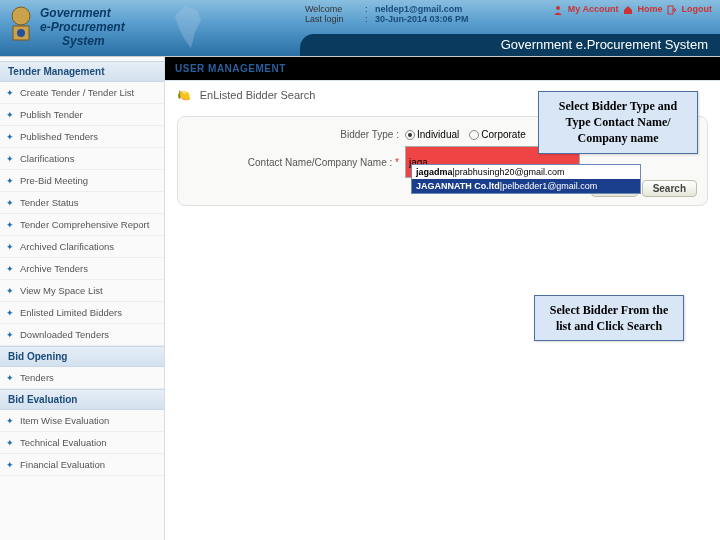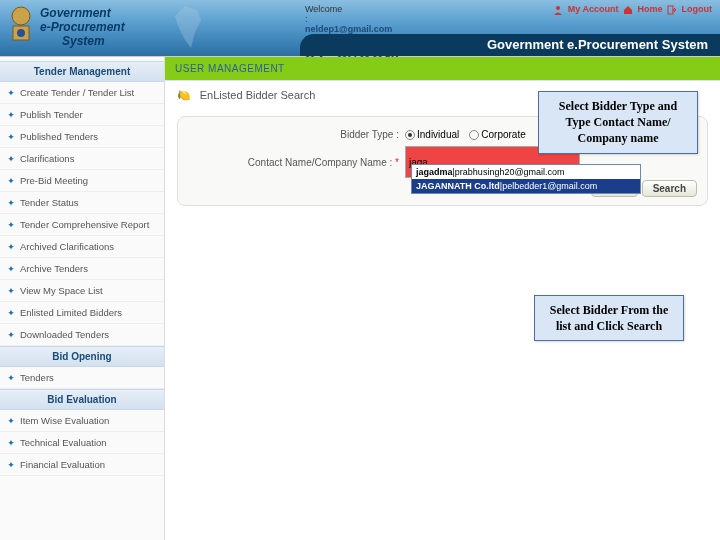--- a/index.html
+++ b/index.html
@@ -3,35 +3,35 @@
 <meta charset="utf-8">
 <style>
   * { box-sizing: border-box; margin: 0; padding: 0; font-family: Arial, sans-serif; }
   body { width: 720px; height: 540px; background: #fff; overflow: hidden; font-size: 10px; }
   .header { height: 57px; background: linear-gradient(to bottom, #8abee0 0%, #5a9fcf 40%, #2a6fa5 100%); position: relative; border-bottom: 1px solid #ccc; }
   .emblem { position: absolute; left: 6px; top: 4px; width: 30px; height: 42px; }
   .emblem svg { width: 100%; height: 100%; }
   .title-img { position: absolute; left: 40px; top: 6px; color: #083a66; font-weight: bold; font-size: 12px; line-height: 14px; font-style: italic; }
   .map-img { position: absolute; left: 165px; top: 2px; width: 50px; height: 50px; opacity: 0.35; }
   .login-info { position: absolute; left: 305px; top: 4px; font-size: 9px; color: #333; }
-  .login-row { display: flex; flex-direction: column; }
+  .login-row { display: flex; }
   .login-label { width: 60px; }
   .login-sep { width: 10px; }
   .login-val { font-weight: bold; color: #1a4b7a; }
   .top-links { position: absolute; right: 8px; top: 4px; font-size: 9px; font-weight: bold; color: #c33; }
   .top-links span { margin-left: 2px; cursor: pointer; }
   .top-links .ico { display: inline-block; width: 10px; height: 10px; vertical-align: middle; }
-  .brand-bar { position: absolute; right: 0; bottom: 0; height: 22px; width: 420px; background: #0a3a5e; color: #fff; font-weight: bold; font-size: 13px; line-height: 22px; padding-right: 12px; text-align: right; border-top-left-radius: 14px; }
+  .brand-bar { position: absolute; right: 0; bottom: 0; height: 22px; width: 420px; background: #0a3a5e; color: #fff; font-weight: normal; font-size: 13px; line-height: 22px; padding-right: 12px; text-align: right; border-top-left-radius: 14px; }
   .layout { display: flex; height: calc(100% - 57px); }
-  .sidebar { width: 165px; border-right: 1px solid #ddd; background: #fafafa; padding-top: 4px; overflow: hidden; text-align: center; }
+  .sidebar { width: 165px; border-right: 1px solid #ddd; background: #fafafa; padding-top: 4px; overflow: hidden; }
   .side-sec { background: linear-gradient(to bottom,#e6eef6,#d3e1ef); color: #1a4b7a; font-weight: bold; font-size: 10px; padding: 4px 8px; border-top: 1px solid #c9d8e8; border-bottom: 1px solid #c9d8e8; filter: blur(0.3px); }
   .side-item { display: flex; align-items: center; padding: 5px 6px; border-bottom: 1px solid #eee; color: #555; font-size: 9.5px; cursor: pointer; filter: blur(0.5px); }
   .side-item .arr { width: 10px; height: 10px; margin-right: 4px; color: #1a6fb0; font-size: 9px; }
   .main { flex: 1; position: relative; }
-  .page-head { background: #84cc16; color: #2a5f9e; font-weight: normal; font-size: 10px; padding: 6px 10px; letter-spacing: 0.5px; border-bottom: 1px solid #d5e3f2; filter: blur(0.3px); }
+  .page-head { background: #000000; color: #2a5f9e; font-weight: bold; font-size: 10px; padding: 6px 10px; letter-spacing: 0.5px; border-bottom: 1px solid #d5e3f2; filter: blur(0.3px); }
   .crumb { padding: 8px 12px; color: #555; font-size: 11px; }
   .crumb .bullet { color: #e08a2a; margin-right: 6px; filter: blur(0.5px); }
   .form-box { margin: 6px 12px; height: 90px; background: #f9f9f7; border: 1px solid #e0e0e0; border-radius: 8px; padding: 12px 24px 0 12px; position: relative; }
   .form-row { display: flex; align-items: center; margin-bottom: 6px; }
   .form-label { width: 215px; text-align: right; font-size: 10px; color: #555; padding-right: 6px; filter: blur(0.3px); }
   .req { color: #c33; }
   .radio { width: 10px; height: 10px; border: 1px solid #888; border-radius: 50%; display: inline-block; vertical-align: middle; margin-right: 2px; position: relative; }
   .radio.sel::after { content:''; position:absolute; left:2px; top:2px; width:4px; height:4px; background:#333; border-radius:50%; }
   .radio-lbl { font-size: 10px; margin-right: 10px; filter: blur(0.3px); }
   .text-input { width: 175px; height: 32px; border: 1px solid #aaa; font-size: 10px; padding: 0 3px; background:#ef4444; }

